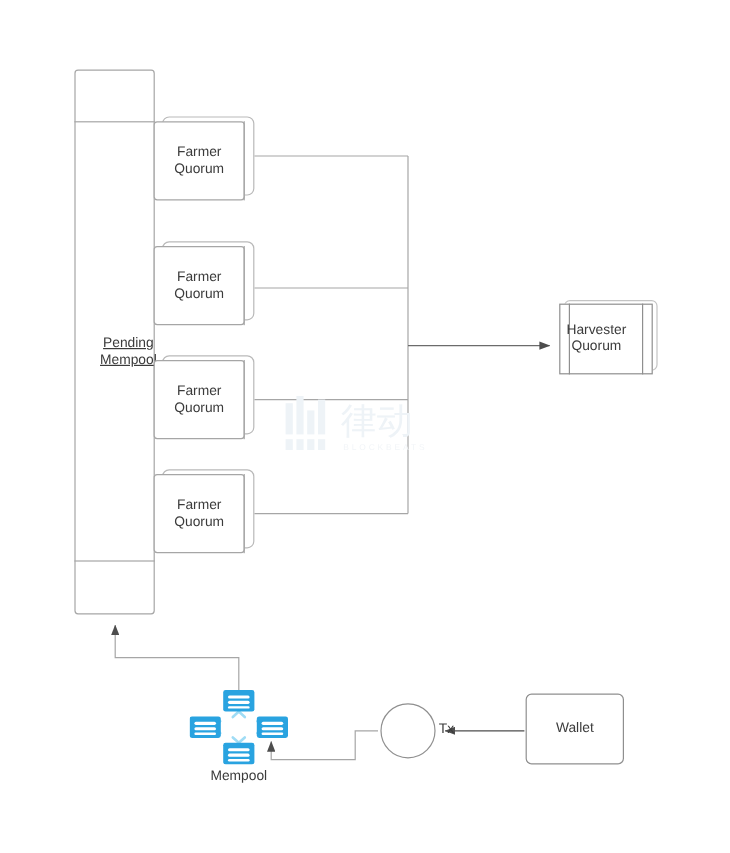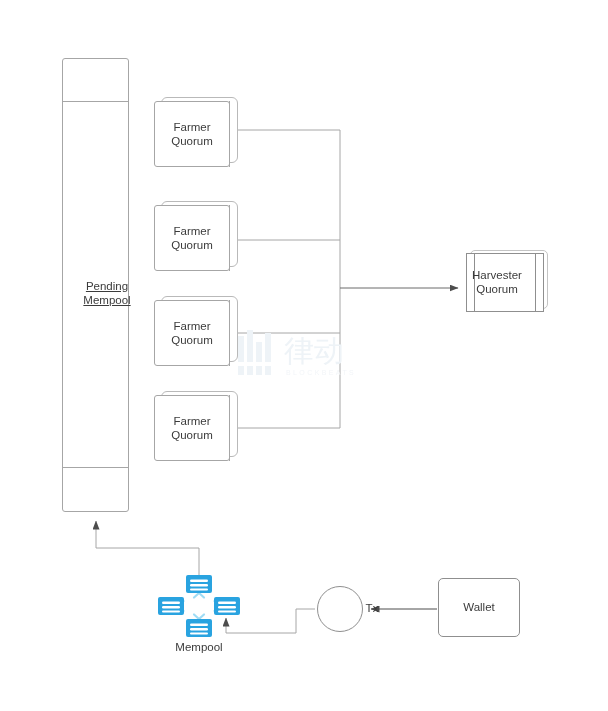--- a/index.html
+++ b/index.html
@@ -46,21 +46,21 @@
     width: 67px;
     height: 0;
     border-top: 1px solid #a6a6a6;
   }
   .mempool-label {
     left: 62px; top: 279px; width: 90px; text-decoration: underline;
   }
   
   .farmer {
     position: absolute;
-    width: 64px; height: 66px; margin-left: 26px;
+    width: 64px; height: 66px;
   }
   .farmer .shadow {
     position: absolute;
     left: 7px; top: -4px;
     width: 77px; height: 66px;
     border: 1px solid #b9b9b9;
     border-radius: 6px;
     background: #ffffff;
     box-sizing: border-box;
   }

